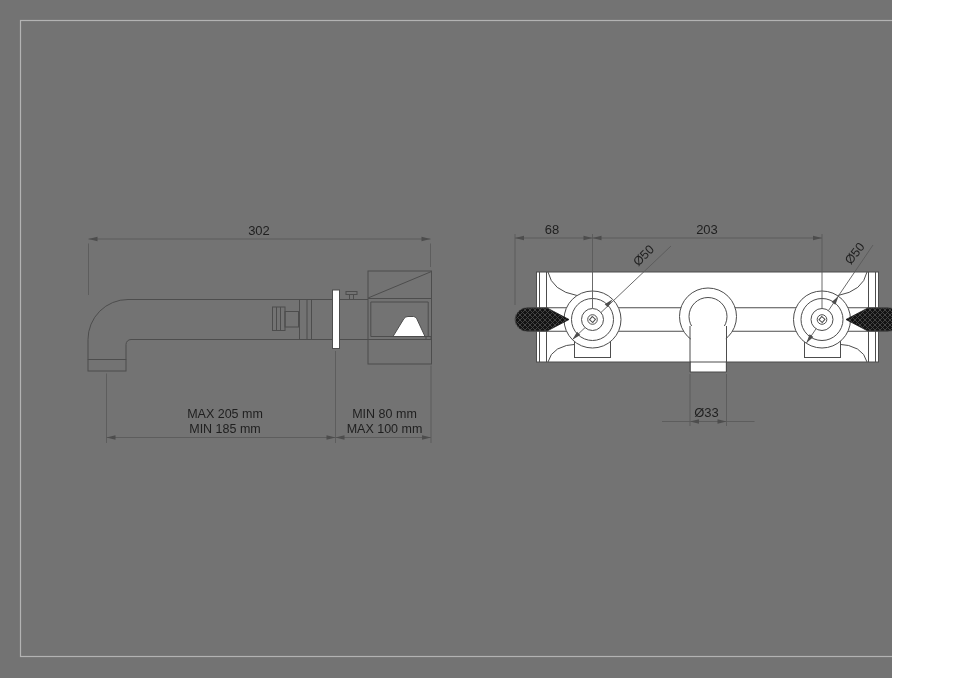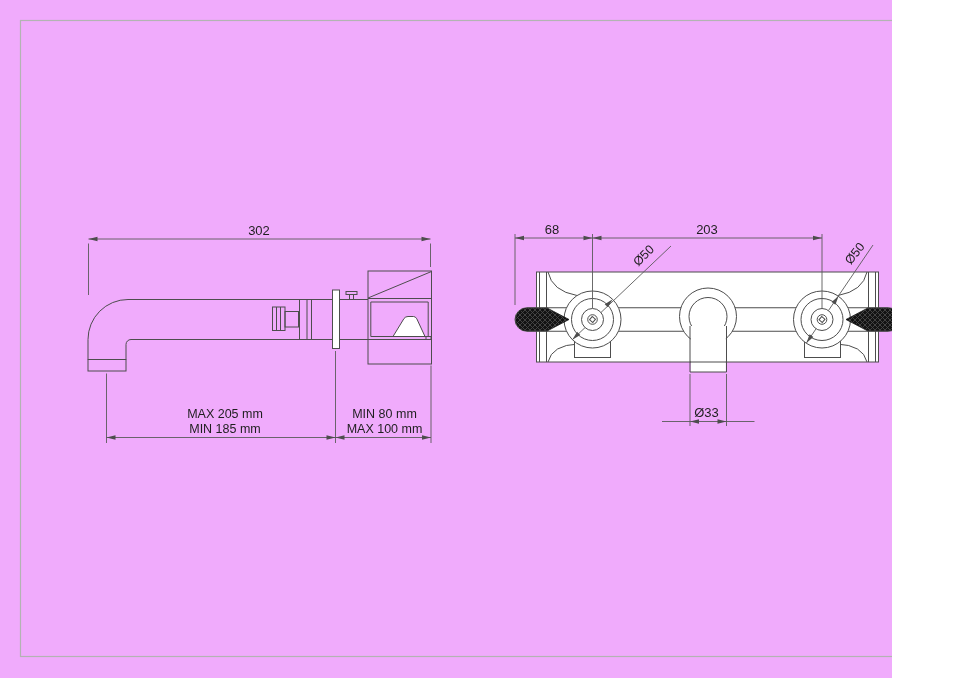--- a/index.html
+++ b/index.html
@@ -1,16 +1,16 @@
 <!DOCTYPE html>
 <html><head>
 <meta charset="utf-8">
 <style>
   html,body{margin:0;padding:0;background:#ffffff;}
-  .stage{position:relative;width:892px;height:678px;background:#f0abfc;overflow:hidden;}
+  .stage{position:relative;width:892px;height:678px;background:#737373;overflow:hidden;}
   svg{display:block;}
   .ln  {stroke:#4d4d4d;stroke-width:1;fill:none;}
   .lnf {stroke:#4d4d4d;stroke-width:1;fill:#ffffff;}
   .era {stroke:none;fill:#ffffff;}
   .dim {stroke:#5a5a5a;stroke-width:0.9;fill:none;}
   .ar  {fill:#4d4d4d;stroke:none;}
   .txt {font-family:"Liberation Sans",sans-serif;font-size:13px;fill:#1f1f1f;}
   .txts{font-family:"Liberation Sans",sans-serif;font-size:12.5px;fill:#1f1f1f;}
 </style>
 </head>

